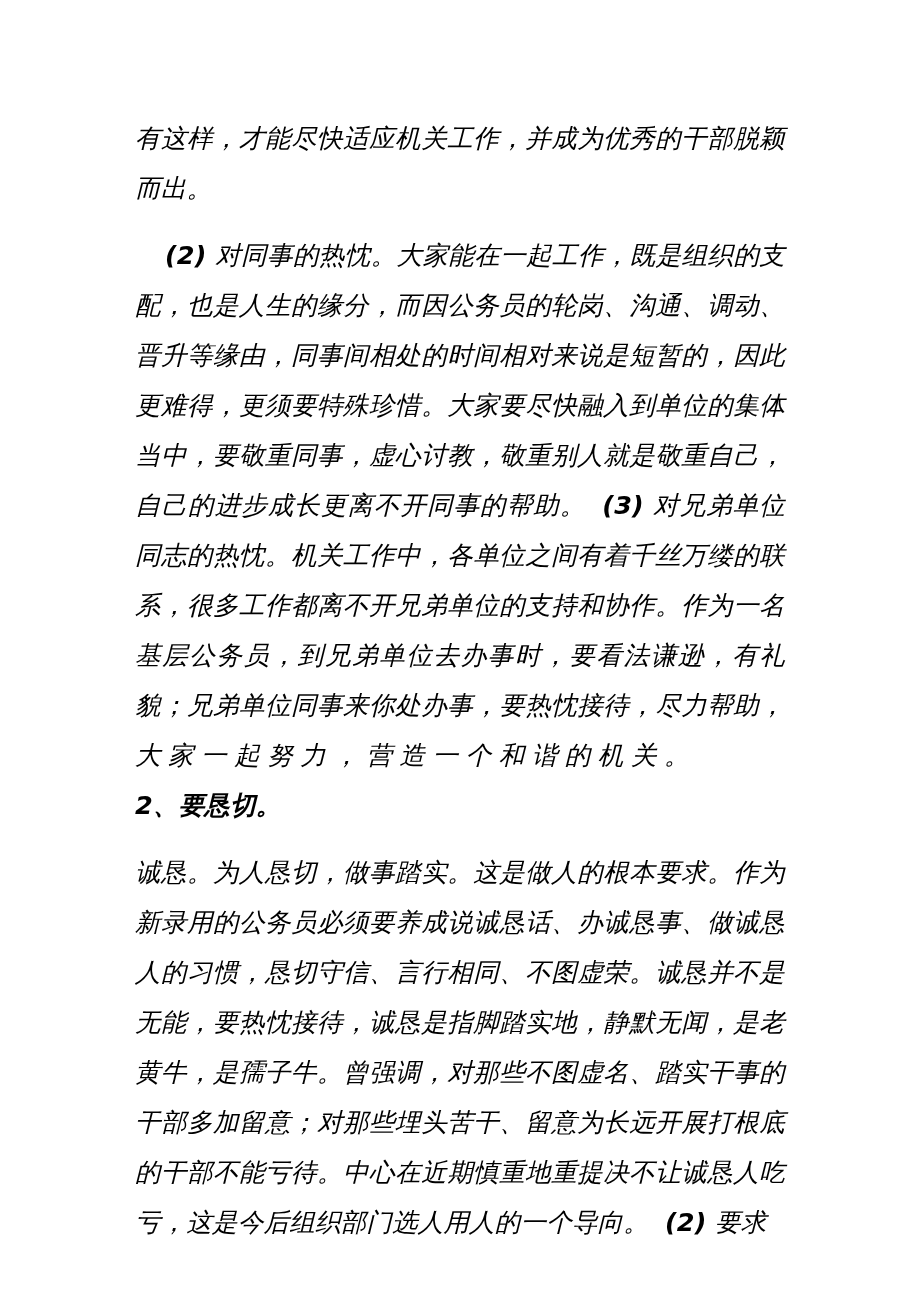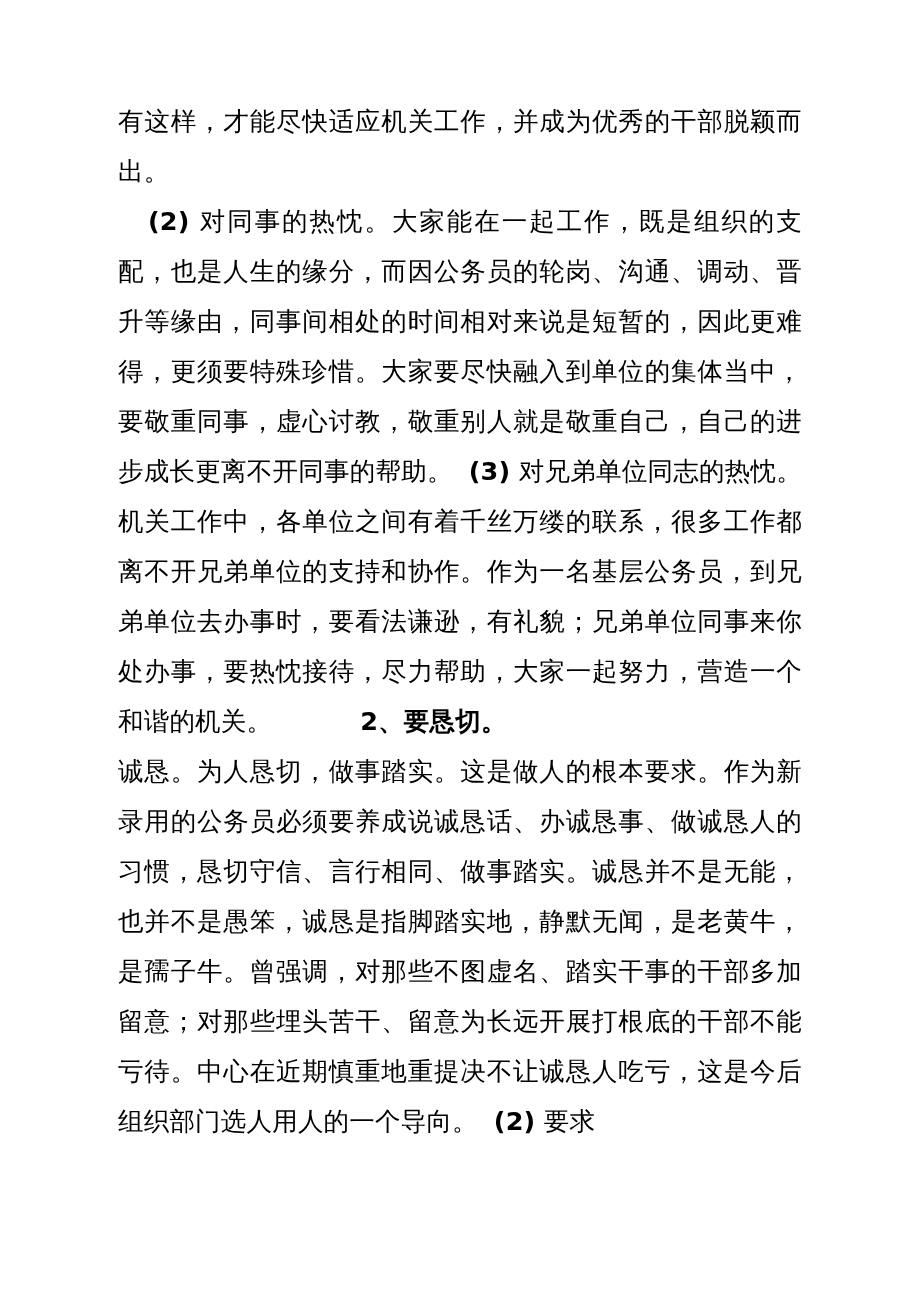--- a/index.html
+++ b/index.html
@@ -22,22 +22,23 @@
     padding: 96px 118px 40px 118px;
   }
   .doc-body {
     font-size: 25.5px;
     line-height: 50px;
     text-align: justify;
     text-justify: inter-ideograph;
     letter-spacing: 0.2px;
   }
   .para {
-    margin: 0;
+    margin: 17px;
     text-indent: 0;
+    font-style: italic;
   }
   .para + .para {
     margin-top: 0px;
   }
   .indent1 {
     text-indent: 30px;
   }
   .indent-small {
     text-indent: 14px;
   }
@@ -56,15 +57,15 @@
     white-space: nowrap;
   }
 </style>
 </head>
 <body>
 
 <div class="page">
   <div class="doc-body">
     <p class="para"><span>有这样，才能尽快适应机关工作，并成为优秀的干部脱颖而出。</span></p>
     <p class="para indent1"><span class="bold nowrap">(2)</span><span> 对同事的热忱。大家能在一起工作，既是组织的支配，也是人生的缘分，而因公务员的轮岗、沟通、调动、晋升等缘由，同事间相处的时间相对来说是短暂的，因此更难得，更须要特殊珍惜。大家要尽快融入到单位的集体当中，要敬重同事，虚心讨教，敬重别人就是敬重自己，自己的进步成长更离不开同事的帮助。</span><span class="seg-gap-sm"></span><span class="bold nowrap">(3)</span><span> 对兄弟单位同志的热忱。机关工作中，各单位之间有着千丝万缕的联系，很多工作都离不开兄弟单位的支持和协作。作为一名基层公务员，到兄弟单位去办事时，要看法谦逊，有礼貌；兄弟单位同事来你处办事，要热忱接待，尽力帮助，大家一起努力，营造一个和谐的机关。</span><span class="seg-gap-lg"></span><span class="bold nowrap">2、要恳切。</span></p>
-    <p class="para"><span>诚恳。为人恳切，做事踏实。这是做人的根本要求。作为新录用的公务员必须要养成说诚恳话、办诚恳事、做诚恳人的习惯，恳切守信、言行相同、做事踏实。诚恳并不是无能，也并不是愚笨，诚恳是指脚踏实地，静默无闻，是老黄牛，是孺子牛。曾强调，对那些不图虚名、踏实干事的干部多加留意；对那些埋头苦干、留意为长远开展打根底的干部不能亏待。中心在近期慎重地重提决不让诚恳人吃亏，这是今后组织部门选人用人的一个导向。</span><span class="seg-gap-sm"></span><span class="bold nowrap">(2)</span><span> 要求</span></p>
+    <p class="para"><span>诚恳。为人恳切，做事踏实。这是做人的根本要求。作为新录用的公务员必须要养成说诚恳话、办诚恳事、做诚恳人的习惯，恳切守信、言行相同、不图虚荣。诚恳并不是无能，要热忱接待，诚恳是指脚踏实地，静默无闻，是老黄牛，是孺子牛。曾强调，对那些不图虚名、踏实干事的干部多加留意；对那些埋头苦干、留意为长远开展打根底的干部不能亏待。中心在近期慎重地重提决不让诚恳人吃亏，这是今后组织部门选人用人的一个导向。</span><span class="seg-gap-sm"></span><span class="bold nowrap">(2)</span><span> 要求</span></p>
   </div>
 </div>
 
 </body></html>

